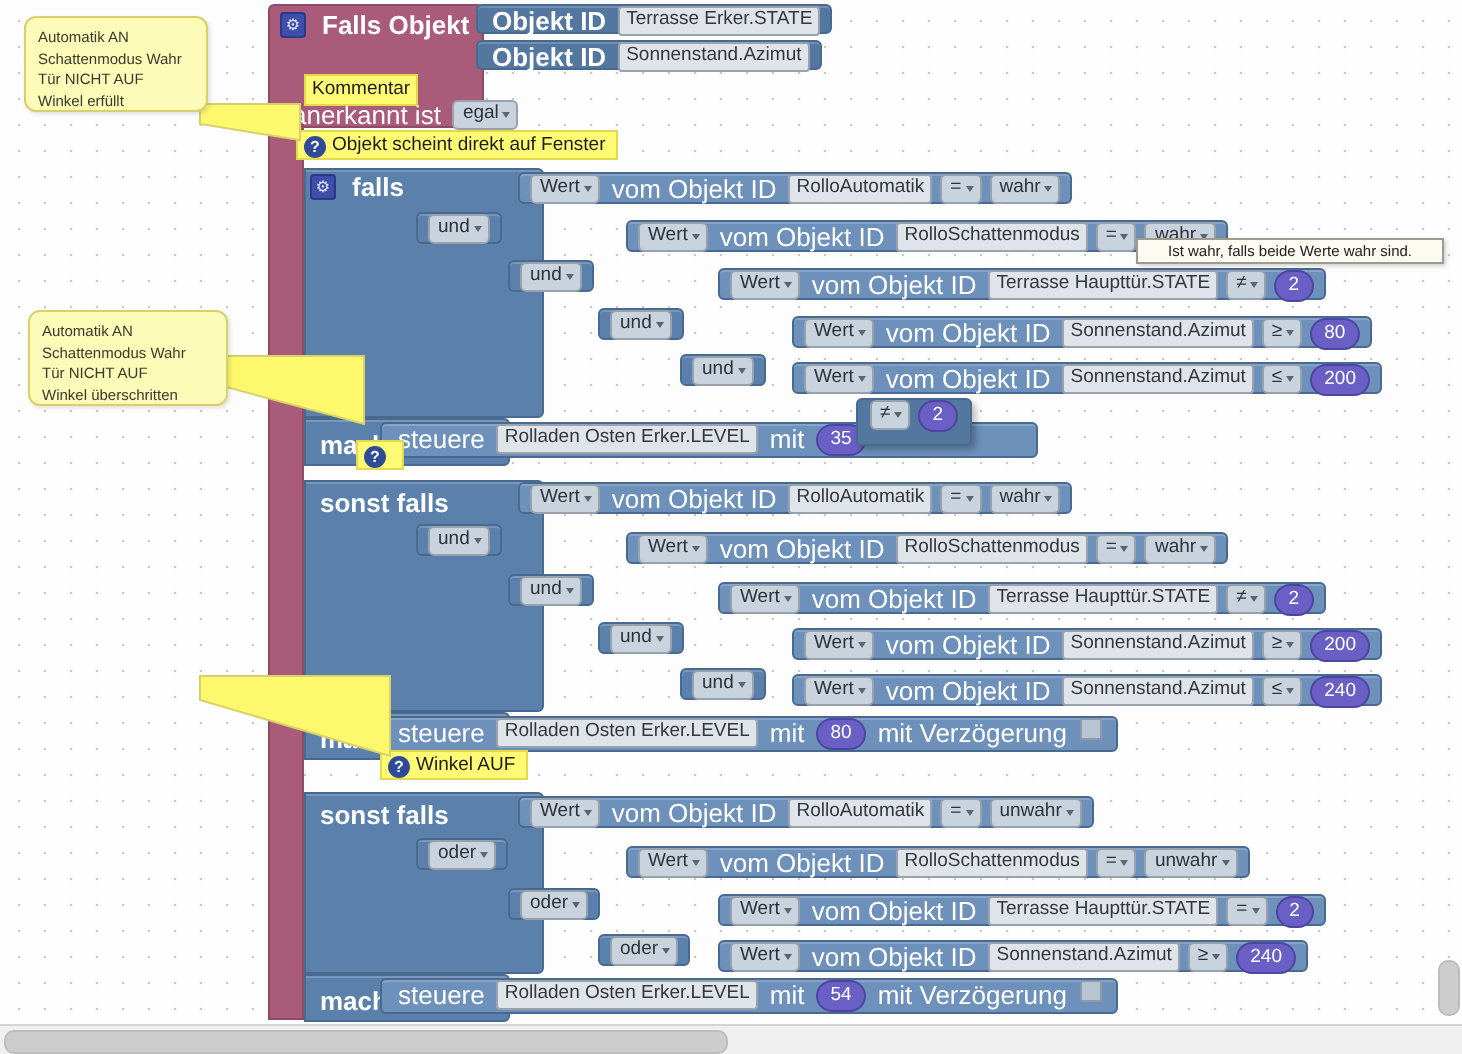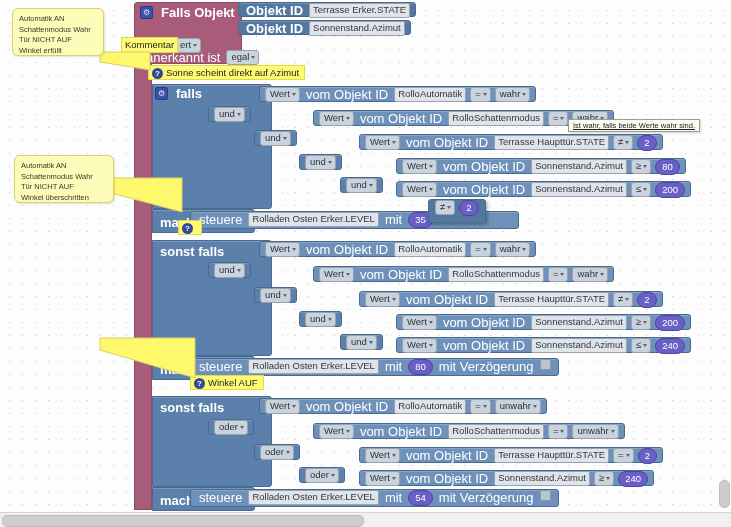--- a/index.html
+++ b/index.html
@@ -86,23 +86,22 @@
     position:absolute;left:3px;top:2px;width:11px;height:11px;border-radius:50%;
     background:#2f4a96;color:#fff;font-size:8px;line-height:11px;text-align:center;font-weight:bold;
   }
   .kommentar{
     position:absolute;background:#fffa73;border:1px solid #e4d94a;
     font-size:9.5px;color:#1d1d1d;padding:0 3px;height:14px;line-height:13px;white-space:nowrap;
   }
   
   .tooltip{
     position:absolute;background:#fbfbf2;border:1px solid #9b9b8e;
-    font-size:7.5px;color:#202020;padding:1px 4px;white-space:nowrap;
+    font-size:7.5px;color:#202020;padding:1px 15px;white-space:nowrap;
     box-shadow:1px 1px 2px rgba(0,0,0,.18);
-    text-decoration:underline;
   }
   
   #hscroll{
     position:absolute;left:0;bottom:0;width:731px;height:14px;
     background:#f0f0f0;border-top:1px solid #d4d4d4;
   }
   #hthumb{
     position:absolute;left:2px;top:2px;height:10px;width:360px;
     background:#cdcdcd;border:1px solid #bdbdbd;border-radius:5px;
   }
@@ -135,25 +134,25 @@
   </div>
 
   <div style="position:absolute;left:173px;top:34px;">
     <span class="dd">ert</span>
   </div>
   <div style="position:absolute;left:142px;top:50px;display:flex;align-items:center;">
     <span class="lbl norm">anerkannt ist</span>
     <span class="dd">egal</span>
   </div>
 
-  <div class="kommentar" style="left:121px;top:37px;">Kommentar</div>
+  <div class="kommentar" style="left:152px;top:37px;">Kommentar</div>
 
   <div class="comment" style="left:148px;top:65px;">
     <span class="qmark">?</span>
-    <span>Sonne scheint direkt auf Azimut</span>
+    <span>Objekt scheint direkt auf Fenster</span>
   </div>
 
   <div class="blk logic" style="left:152px;top:84px;width:120px;height:125px;border-radius:0 3px 3px 0;"></div>
   <div style="position:absolute;left:155px;top:86px;display:flex;align-items:center;">
     <span class="gearicon">⚙</span>
     <span class="lbl">falls</span>
   </div>
 
   <div class="blk logic light" style="left:259px;top:86px;height:16px;padding:0 3px;">
     <span class="dd">Wert</span>

